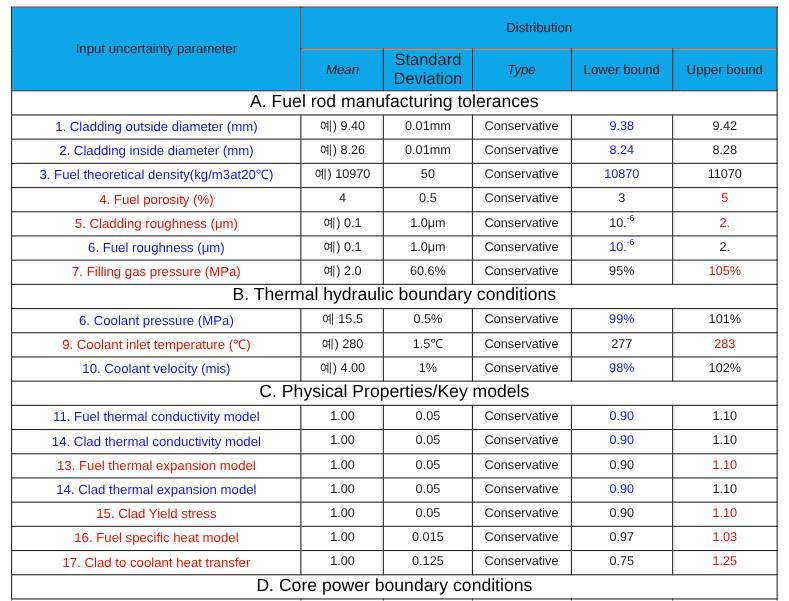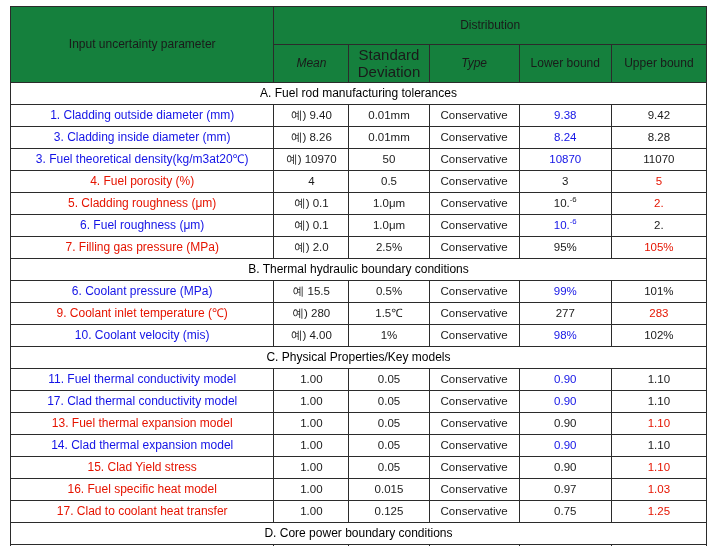--- a/index.html
+++ b/index.html
@@ -36,21 +36,21 @@
     text-align: center;
     font-weight: normal;
     line-height: 1.15;
     height: 22px;
     box-sizing: border-box;
     overflow: hidden;
     white-space: nowrap;
   }
   
   .hdr {
-    background: #15803d;
+    background: #0ea5e9;
     font-size: 12px;
     color: #1a1a1a;
   }
   .hdr-param {
     text-align: left;
     padding-left: 12px;
     font-size: 12px;
   }
   .hdr-dist {
     font-size: 12px;
@@ -60,21 +60,21 @@
   }
   .hdr-sub.small {
     font-size: 15px;
     line-height: 1.1;
   }
   
   .section-row td {
     text-align: left;
     padding-left: 6px;
     font-weight: bold;
-    font-size: 12px;
+    font-size: 16px;
     color: #000000;
   }
   
   .pname {
     text-align: left;
     padding-left: 26px;
     font-size: 12px;
     margin-top: 28px;
   }
   
@@ -128,21 +128,21 @@
         </tr>
         <tr>
           <td class="pname c-blue">1. Cladding outside diameter (mm)</td>
           <td class="c-black">예) 9.40</td>
           <td class="c-black">0.01mm</td>
           <td class="c-black">Conservative</td>
           <td class="c-blue">9.38</td>
           <td class="c-black">9.42</td>
         </tr>
         <tr>
-          <td class="pname c-blue">3. Cladding inside diameter (mm)</td>
+          <td class="pname c-blue">2. Cladding inside diameter (mm)</td>
           <td class="c-black">예) 8.26</td>
           <td class="c-black">0.01mm</td>
           <td class="c-black">Conservative</td>
           <td class="c-blue">8.24</td>
           <td class="c-black">8.28</td>
         </tr>
         <tr>
           <td class="pname c-blue">3. Fuel theoretical density(kg/m3at20℃)</td>
           <td class="c-black">예) 10970</td>
           <td class="c-black">50</td>
@@ -170,21 +170,21 @@
           <td class="pname c-blue">6. Fuel roughness (μm)</td>
           <td class="c-black">예) 0.1</td>
           <td class="c-black">1.0μm</td>
           <td class="c-black">Conservative</td>
           <td class="c-blue">10.<sup class="exp">-6</sup></td>
           <td class="c-black">2.</td>
         </tr>
         <tr>
           <td class="pname c-red">7. Filling gas pressure (MPa)</td>
           <td class="c-black">예) 2.0</td>
-          <td class="c-black">2.5%</td>
+          <td class="c-black">60.6%</td>
           <td class="c-black">Conservative</td>
           <td class="c-black">95%</td>
           <td class="c-red">105%</td>
         </tr>
         <tr class="section-row">
           <td colspan="6">B. Thermal hydraulic boundary conditions</td>
         </tr>
         <tr>
           <td class="pname c-blue">6. Coolant pressure (MPa)</td>
           <td class="c-black">예 15.5</td>
@@ -214,21 +214,21 @@
         </tr>
         <tr>
           <td class="pname c-blue">11. Fuel thermal conductivity model</td>
           <td class="c-black">1.00</td>
           <td class="c-black">0.05</td>
           <td class="c-black">Conservative</td>
           <td class="c-blue">0.90</td>
           <td class="c-black">1.10</td>
         </tr>
         <tr>
-          <td class="pname c-blue">17. Clad thermal conductivity model</td>
+          <td class="pname c-blue">14. Clad thermal conductivity model</td>
           <td class="c-black">1.00</td>
           <td class="c-black">0.05</td>
           <td class="c-black">Conservative</td>
           <td class="c-blue">0.90</td>
           <td class="c-black">1.10</td>
         </tr>
         <tr>
           <td class="pname c-red">13. Fuel thermal expansion model</td>
           <td class="c-black">1.00</td>
           <td class="c-black">0.05</td>

